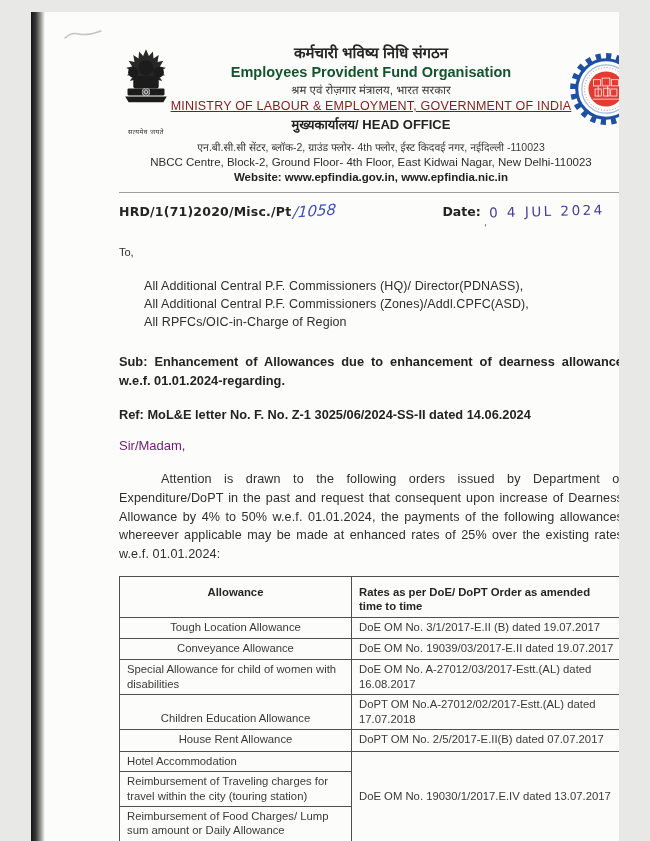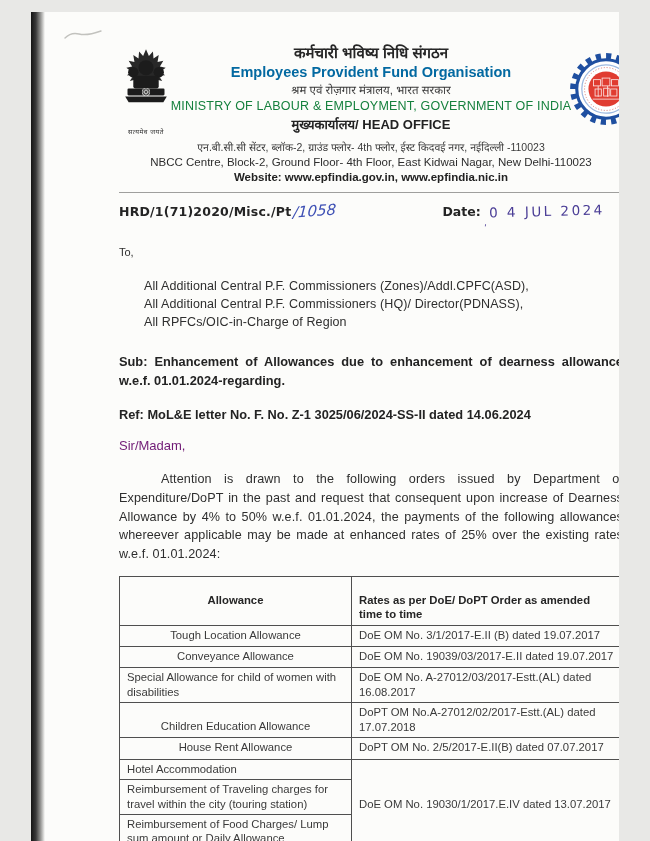--- a/index.html
+++ b/index.html
@@ -15,23 +15,23 @@
   }
   .pencil-mark { position:absolute; left:30px; top:14px; }
   .content { position:absolute; left:88px; top:0; width:504px; }
 
   
   .header { position:relative; padding-top:30px; text-align:center; }
   .emblem { position:absolute; left:-12px; top:36px; width:78px; text-align:center; }
   .emblem-motto { font-size:6.5px; color:#333; margin-top:1px; letter-spacing:.5px; }
   .epfo-logo { position:absolute; right:-22px; top:38px; width:78px; height:78px; }
   .h-hi-1 { font-size:15px; font-weight:bold; color:#262626; }
-  .h-en-1 { font-size:14.5px; font-weight:bold; color:#0369a1; margin-top:2px; }
+  .h-en-1 { font-size:14.5px; font-weight:bold; color:#14532d; margin-top:2px; }
   .h-hi-2 { font-size:11.5px; color:#3a3a3a; margin-top:2px; }
-  .h-en-2 { font-size:12.5px; color:#15803d; margin-top:2px; letter-spacing:.2px; }
+  .h-en-2 { font-size:12.5px; color:#7f1d1d; margin-top:2px; letter-spacing:.2px;text-decoration:underline; }
   .h-ho  { font-size:13px; font-weight:bold; color:#222; margin-top:2px; }
   .h-ad-hi { font-size:10.5px; color:#3a3a3a; margin-top:7px; }
   .h-ad-en { font-size:11.5px; color:#2e2e2e; margin-top:2px; }
   .h-web { font-size:11.5px; font-weight:bold; color:#222; margin-top:3px; }
   .h-rule { border:none; border-top:1.5px solid #9f9f9d; margin-top:9px; }
 
   
   .ref-row { display:flex; justify-content:space-between; align-items:flex-start; margin-top:9px; }
   .file-no { font-family:"DejaVu Sans", sans-serif; font-size:12.5px; font-weight:bold; color:#242424; letter-spacing:.2px; }
   .hand-slash { font-family:"DejaVu Sans", sans-serif; font-weight:normal; font-style:italic; font-size:15px;
@@ -50,21 +50,21 @@
   .greeting { margin-top:16px; font-size:13px; color:#701a75; }
   .body-para { margin-top:17px; font-size:12.6px; color:#2e2e2e; line-height:1.48; text-align:justify; text-indent:42px; letter-spacing:.1px; }
 
   
   table.allowance-table { border-collapse:collapse; margin-top:12px; width:503px; table-layout:fixed; }
   .allowance-table th, .allowance-table td {
     border:1px solid #4f4f4f; font-size:11.3px; color:#3a3a3a;
     padding:2px 7px 3px 7px; vertical-align:top; line-height:1.28; text-align:left;
   }
   .allowance-table col.c1 { width:232px; }
-  .allowance-table th { color:#252525; padding-top:16px; }
+  .allowance-table th { color:#252525; padding-top:8px; }
   .allowance-table th.th-allowance { text-align:center; }
   .allowance-table td.cell-allowance { vertical-align:bottom; padding-bottom:4px;text-align:center; }
   .allowance-table td.cell-merged { vertical-align:middle; }
 </style>
 </head>
 <body>
 
 <div class="page">
   <div class="scan-edge"></div>
 
@@ -130,22 +130,22 @@
       </div>
       <div class="date-group">
         <span class="date-label">Date:</span>
         <span class="date-stamp">0 4 JUL 2024</span>
         <span class="stamp-tick">'</span>
       </div>
     </div>
 
     <div class="to-line">To,</div>
     <div class="recipients">
+      <div>All Additional Central P.F. Commissioners (HQ)/ Director(PDNASS),</div>
       <div>All Additional Central P.F. Commissioners (Zones)/Addl.CPFC(ASD),</div>
-      <div>All Additional Central P.F. Commissioners (HQ)/ Director(PDNASS),</div>
       <div>All RPFCs/OIC-in-Charge of Region</div>
     </div>
 
     <div class="subject">Sub: Enhancement of Allowances due to enhancement of dearness allowance w.e.f. 01.01.2024-regarding.</div>
     <div class="ref-line">Ref: MoL&amp;E letter No. F. No. Z-1 3025/06/2024-SS-II dated 14.06.2024</div>
     <div class="greeting">Sir/Madam,</div>
     <div class="body-para">Attention is drawn to the following orders issued by Department of Expenditure/DoPT in the past and request that consequent upon increase of Dearness Allowance by 4% to 50% w.e.f. 01.01.2024, the payments of the following allowances whereever applicable may be made at enhanced rates of 25% over the existing rates w.e.f. 01.01.2024:</div>
 
     <table class="allowance-table">
       <colgroup>

